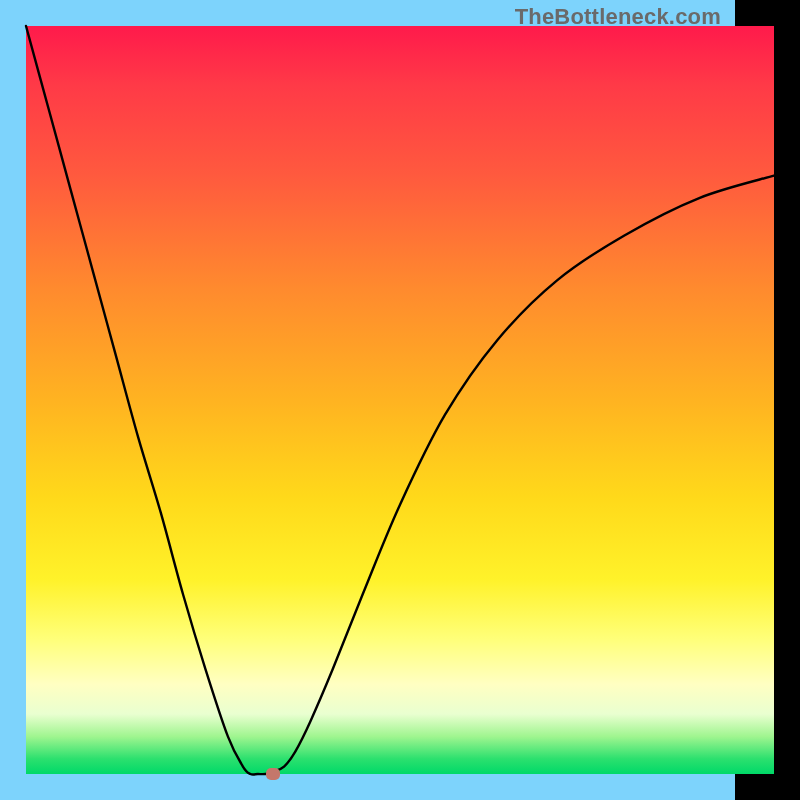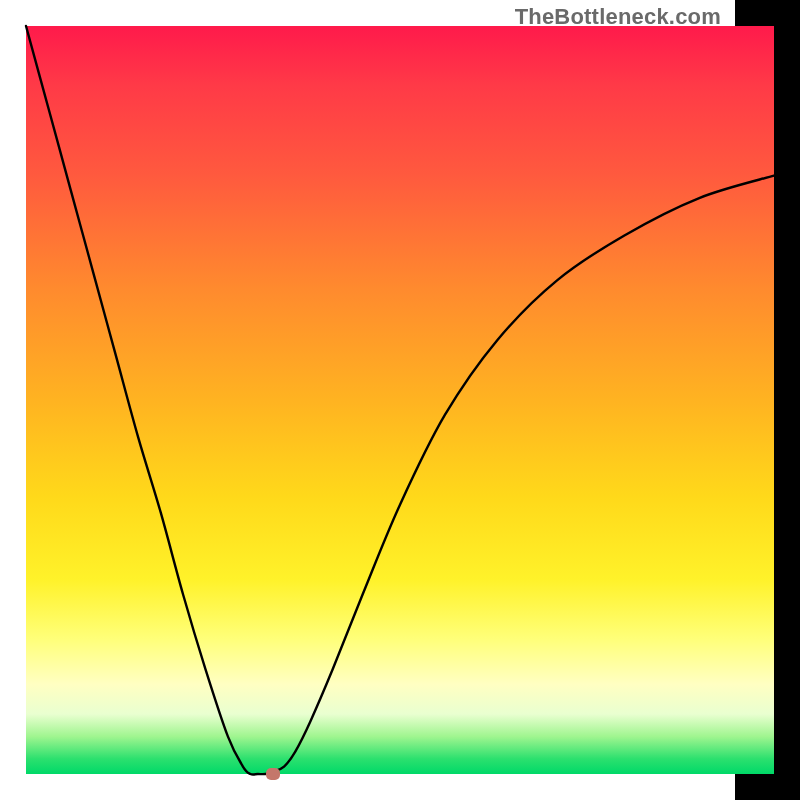--- a/index.html
+++ b/index.html
@@ -8,21 +8,21 @@
     width: 800px;
     height: 800px;
     background: #000;
     font-family: Arial, Helvetica, sans-serif;
     overflow: hidden;
   }
   .frame {
     position: relative;
     width: 735px;
     height: 800px;
-    background: #ffffff;
+    background: #7dd3fc;
   }
   .watermark {
     position: absolute;
     top: 4px;
     right: 14px;
     color: #6a6a6a;
     font-size: 22px;
     font-weight: 600;
     letter-spacing: 0.2px;
     user-select: none;

